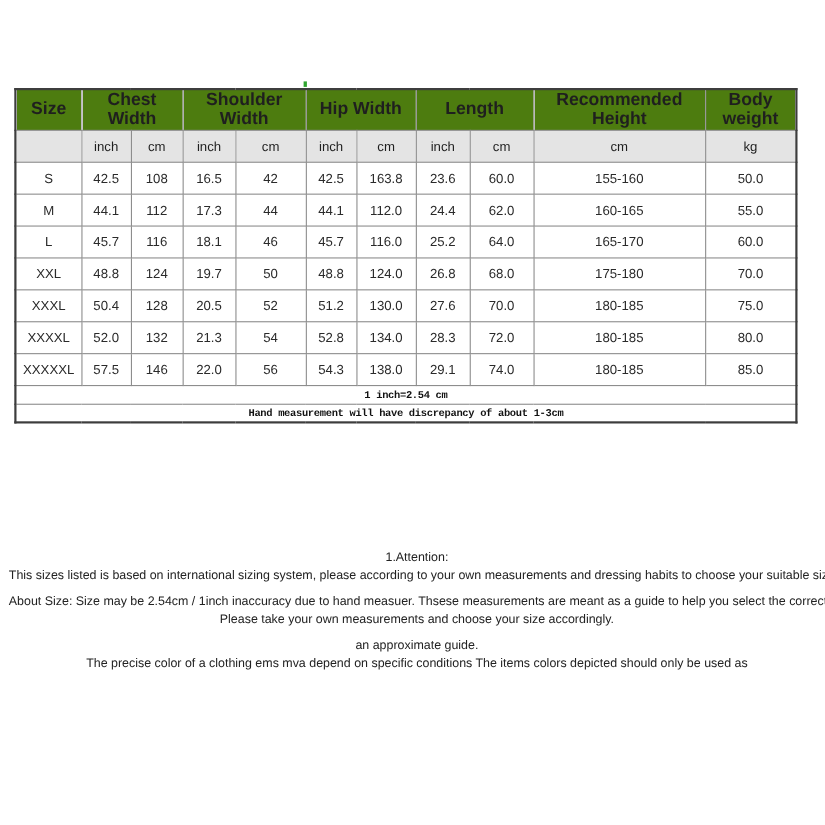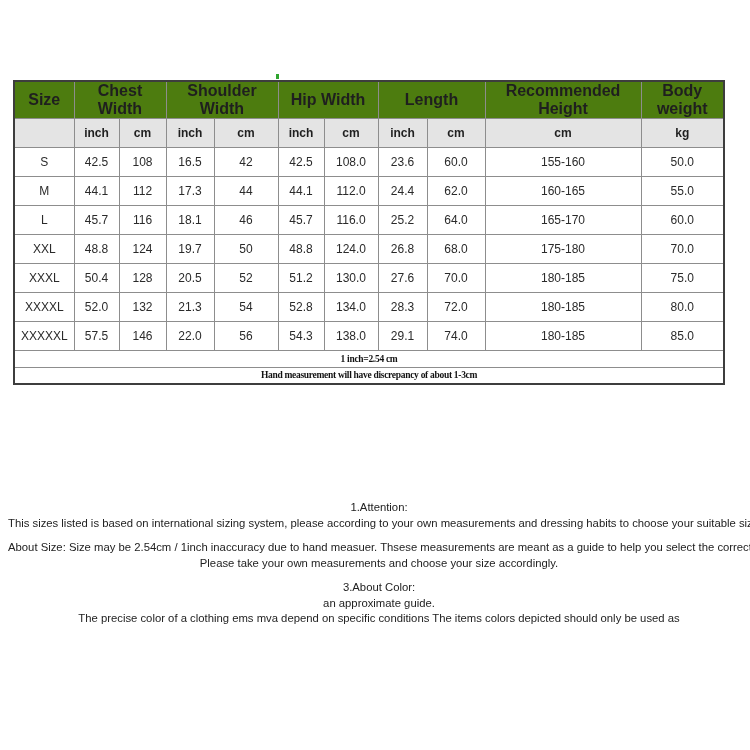--- a/index.html
+++ b/index.html
@@ -44,32 +44,32 @@
   }
   tr.header-row { height: 32px; }
   tr.header-row th {
     background: #4d7c0f;
     font-weight: bold;
     font-size: 16px;
   }
   tr.units-row { height: 29px; }
   tr.units-row th {
     background: #e4e4e4;
-    font-weight: bold;
+    font-weight: normal;
     font-size: 12px;
   }
   tr.data-row { height: 29px; }
   tr.data-row td {
     background: #ffffff;
     font-size: 12px;
     color: #2a2a2a;
   }
   tr.foot-row td {
     background: #ffffff;
-    font-family: Liberation Serif, serif;
+    font-family: Liberation Mono, monospace;
     font-weight: bold;
     font-size: 9.5px;
     letter-spacing: -0.3px;
     color: #111111;
   }
   tr.foot-row-1 { height: 17px; }
   tr.foot-row-2 { height: 16px; }
   .notes {
     position: absolute;
     left: 8px;
@@ -134,21 +134,21 @@
         </tr>
     </thead>
     <tbody id="table-body">
         <tr class="data-row">
           <td>S</td>
           <td>42.5</td>
           <td>108</td>
           <td>16.5</td>
           <td>42</td>
           <td>42.5</td>
-          <td>108.0</td>
+          <td>163.8</td>
           <td>23.6</td>
           <td>60.0</td>
           <td>155-160</td>
           <td>50.0</td>
         </tr>
         <tr class="data-row">
           <td>M</td>
           <td>44.1</td>
           <td>112</td>
           <td>17.3</td>
@@ -236,18 +236,17 @@
     </tfoot>
   </table>
 
   <div class="notes" id="notes">
       <div class="note-line">1.Attention:</div>
       <div class="note-line">This sizes listed is based on international sizing system, please according to your own measurements and dressing habits to choose your suitable size.</div>
       <div class="note-blank"></div>
       <div class="note-line">About Size: Size may be 2.54cm / 1inch inaccuracy due to hand measuer. Thsese measurements are meant as a guide to help you select the correct size.</div>
       <div class="note-line">Please take your own measurements and choose your size accordingly.</div>
       <div class="note-blank"></div>
-      <div class="note-line">3.About Color:</div>
       <div class="note-line">an approximate guide.</div>
       <div class="note-line">The precise color of a clothing ems mva depend on specific conditions The items colors depicted should only be used as</div>
     </div>
 
 </div>
 
 </body></html>

